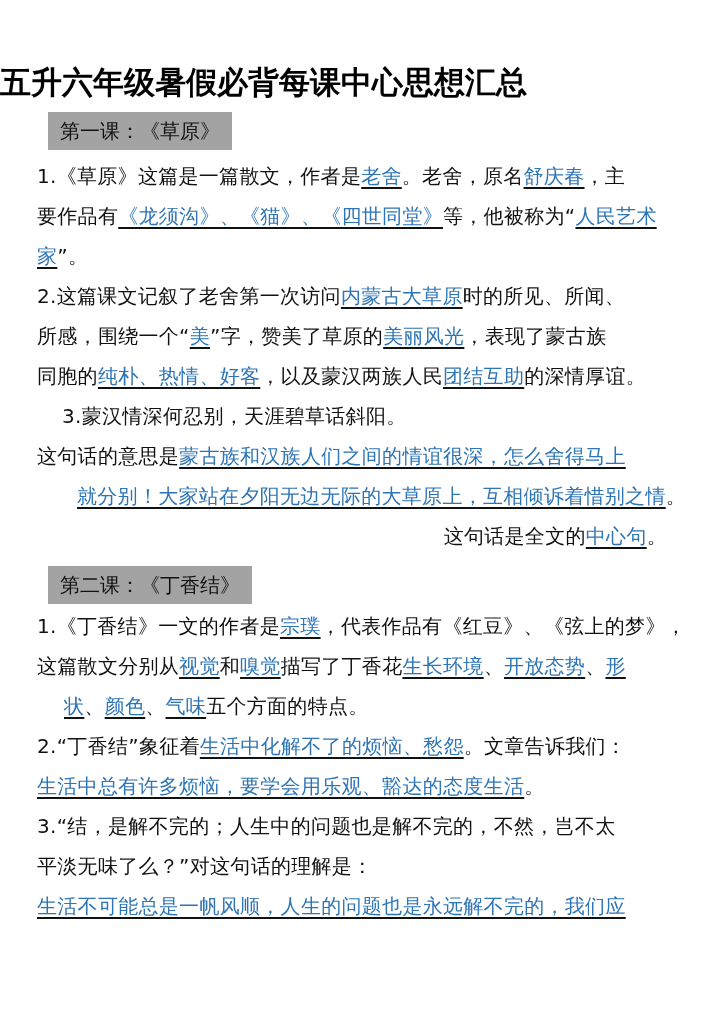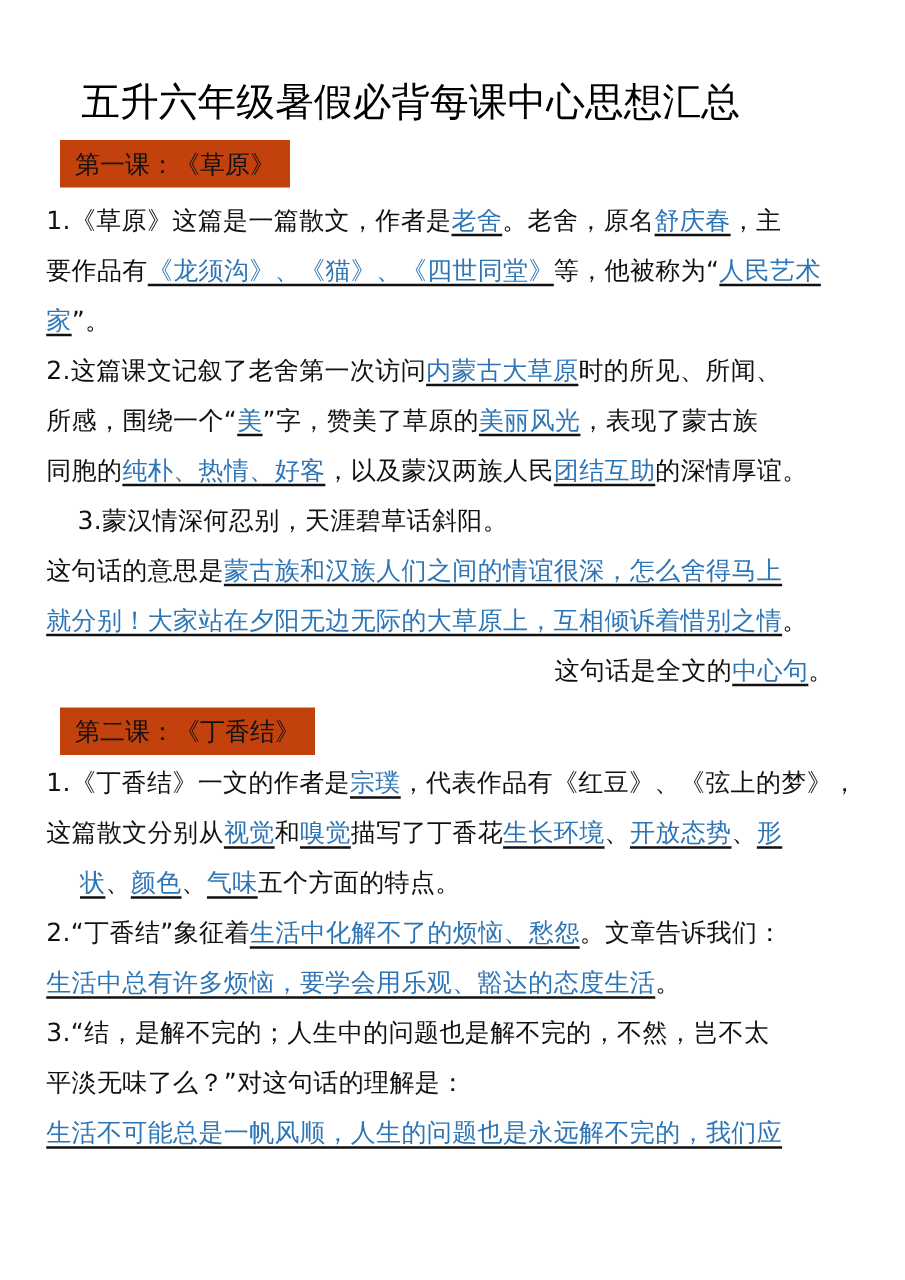--- a/index.html
+++ b/index.html
@@ -1,20 +1,20 @@
 <!DOCTYPE html>
 <html><head>
 <meta charset="utf-8">
 <style>
   html, body { margin: 0; padding: 0; background: #ffffff; }
   body { width: 724px; height: 1024px; overflow: hidden; position: relative;
          font-family: "DejaVu Sans", "Liberation Sans", sans-serif; color: #111; }
-  .title { position: absolute; top: 58px; left: 0; width: 592px; text-align: right;
-           font-size: 31px; font-weight: normal; letter-spacing: 0px; color: #000; line-height: 48px; }
-  .section-head { position: absolute; left: 48px; background: #c2410c; height: 38px;
+  .title { position: absolute; top: 58px; left: 0; width: 592px; text-align: left;
+           font-size: 31px; font-weight: bold; letter-spacing: 0px; color: #000; line-height: 48px; }
+  .section-head { position: absolute; left: 48px; background: #a3a3a3; height: 38px;
                   line-height: 38px; padding: 0 12px; font-size: 20px; color: #111; box-sizing: border-box; }
   .line { position: absolute; left: 37px; width: 630px; font-size: 20px; line-height: 40px;
           white-space: nowrap; color: #111; letter-spacing: 0.3px; }
   .hl { color: #2e75b6; text-decoration: underline; text-decoration-color: #111;
         text-underline-offset: 4px; text-decoration-thickness: 2px; }
 </style>
 </head>
 <body>
 
 <div class="title">五升六年级暑假必背每课中心思想汇总</div>
@@ -22,21 +22,21 @@
 <div class="section-head" style="top:112px;">第一课：《草原》</div>
 <div id="lesson0">
     <div class="line" style="top: 156px;"><span>1.《草原》这篇是一篇散文，作者是</span><span class="hl">老舍</span><span>。老舍，原名</span><span class="hl">舒庆春</span><span>，主</span></div>
     <div class="line" style="top: 196px;"><span>要作品有</span><span class="hl">《龙须沟》、《猫》、《四世同堂》</span><span>等，他被称为“</span><span class="hl">人民艺术</span></div>
     <div class="line" style="top: 236px;"><span class="hl">家</span><span>”。</span></div>
     <div class="line" style="top: 276px;"><span>2.这篇课文记叙了老舍第一次访问</span><span class="hl">内蒙古大草原</span><span>时的所见、所闻、</span></div>
     <div class="line" style="top: 316px;"><span>所感，围绕一个“</span><span class="hl">美</span><span>”字，赞美了草原的</span><span class="hl">美丽风光</span><span>，表现了蒙古族</span></div>
     <div class="line" style="top: 356px;"><span>同胞的</span><span class="hl">纯朴、热情、好客</span><span>，以及蒙汉两族人民</span><span class="hl">团结互助</span><span>的深情厚谊。</span></div>
     <div class="line" style="top: 396px; margin-left: 25px;"><span>3.蒙汉情深何忍别，天涯碧草话斜阳。</span></div>
     <div class="line" style="top: 436px;"><span>这句话的意思是</span><span class="hl">蒙古族和汉族人们之间的情谊很深，怎么舍得马上</span></div>
-    <div class="line" style="top: 476px;"><span class="hl">就分别！大家站在夕阳无边无际的大草原上，互相倾诉着惜别之情</span><span>。</span></div>
+    <div class="line" style="top: 476px; margin-left: 40px;"><span class="hl">就分别！大家站在夕阳无边无际的大草原上，互相倾诉着惜别之情</span><span>。</span></div>
     <div class="line" style="top: 516px; text-align: right;"><span>这句话是全文的</span><span class="hl">中心句</span><span>。</span></div>
   </div>
 
 <div class="section-head" style="top:566px;text-align:center;">第二课：《丁香结》</div>
 <div id="lesson1">
     <div class="line" style="top: 606px;"><span>1.《丁香结》一文的作者是</span><span class="hl">宗璞</span><span>，代表作品有《红豆》、《弦上的梦》，</span></div>
     <div class="line" style="top: 646px;"><span>这篇散文分别从</span><span class="hl">视觉</span><span>和</span><span class="hl">嗅觉</span><span>描写了丁香花</span><span class="hl">生长环境</span><span>、</span><span class="hl">开放态势</span><span>、</span><span class="hl">形</span></div>
     <div class="line" style="top: 686px; margin-left: 27px;"><span class="hl">状</span><span>、</span><span class="hl">颜色</span><span>、</span><span class="hl">气味</span><span>五个方面的特点。</span></div>
     <div class="line" style="top: 726px;"><span>2.“丁香结”象征着</span><span class="hl">生活中化解不了的烦恼、愁怨</span><span>。文章告诉我们：</span></div>
     <div class="line" style="top: 766px;"><span class="hl">生活中总有许多烦恼，要学会用乐观、豁达的态度生活</span><span>。</span></div>

